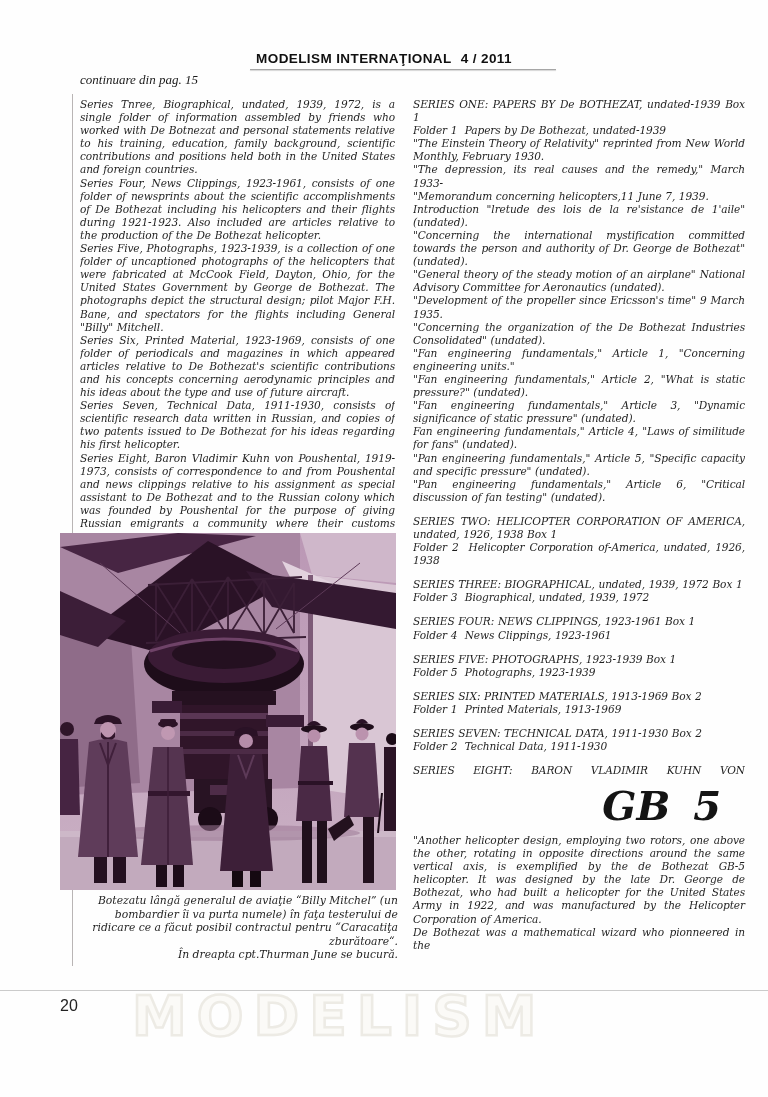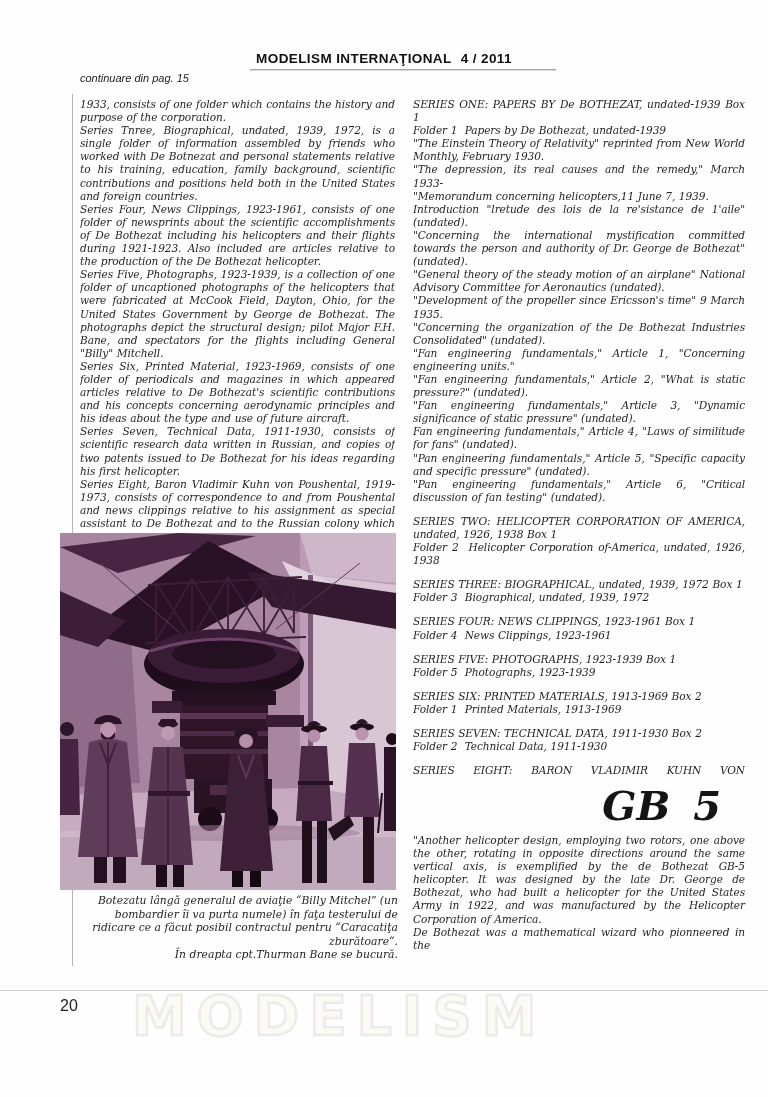--- a/index.html
+++ b/index.html
@@ -8,21 +8,21 @@
 
   
   .masthead{position:absolute;top:51px;left:0;right:0;text-align:center;
     font-family:"Liberation Sans", sans-serif;font-weight:bold;font-size:13.5px;
     letter-spacing:.4px;color:#101010;}
   .masthead .issue{margin-left:9px;}
   .masthead-rule{position:absolute;top:69px;left:250px;width:306px;height:1px;
     background:#a6a6a6;box-shadow:0 1px 1px rgba(0,0,0,.18);}
 
   .continuare{position:absolute;left:80px;top:72px;
-    font-family:Liberation Sans, sans-serif;font-style:italic;font-size:11px;color:#1a1a1a;}
+    font-family:Liberation Serif, serif;font-style:italic;font-size:13px;color:#1a1a1a;}
 
   .left-rule{position:absolute;left:72px;top:94px;width:1px;height:872px;background:#b9b5b5;}
 
   
   .body-p{margin:0;text-align:justify;font-style:italic;font-size:10.6px;line-height:13.1px;
     letter-spacing:-.1px;word-spacing:.4px;}
   .col-left{position:absolute;left:80px;top:98px;width:315px;height:434px;overflow:hidden;}
 
   .col-right{position:absolute;left:413px;top:98px;width:332px;height:676px;overflow:hidden;}
   .col-right .gap{margin-top:11px;}
@@ -61,21 +61,20 @@
   </div>
   <div class="masthead-rule"></div>
 
   <div class="continuare">continuare din pag. 15</div>
 
   <div class="left-rule"></div>
 
   <div class="col-left">
     <div>
 
-    <p class="body-p">1933, consists of one folder which contains the history and purpose of the corporation.</p>
         <p class="body-p">Series Tnree, Biographical, undated, 1939, 1972, is a single folder of information assembled by friends who worked with De Botnezat and personal statements relative to his training, education, family background, scientific contributions and positions held both in the United States and foreign countries.</p>
         <p class="body-p">Series Four, News Clippings, 1923-1961, consists of one folder of newsprints about the scientific accomplishments of De Bothezat including his helicopters and their flights during 1921-1923. Also included are articles relative to the production of the De Bothezat helicopter.</p>
         <p class="body-p">Series Five, Photographs, 1923-1939, is a collection of one folder of uncaptioned photographs of the helicopters that were fabricated at McCook Field, Dayton, Ohio, for the United States Government by George de Bothezat. The photographs depict the structural design; pilot Major F.H. Bane, and spectators for the flights including General "Billy" Mitchell.</p>
         <p class="body-p">Series Six, Printed Material, 1923-1969, consists of one folder of periodicals and magazines in which appeared articles relative to De Bothezat's scientific contributions and his concepts concerning aerodynamic principles and his ideas about the type and use of future aircraft.</p>
         <p class="body-p">Series Seven, Technical Data, 1911-1930, consists of scientific research data written in Russian, and copies of two patents issued to De Bothezat for his ideas regarding his first helicopter.</p>
         <p class="body-p">Series Eight, Baron Vladimir Kuhn von Poushental, 1919-1973, consists of correspondence to and from Poushental and news clippings relative to his assignment as special assistant to De Bothezat and to the Russian colony which was founded by Poushental for the purpose of giving Russian emigrants a community where their customs could be preserved.</p>
       </div>
 
   </div>
 
@@ -169,21 +168,21 @@
       <rect x="303" y="284" width="11" height="66" fill="#23111e"></rect>
 
       <circle cx="332" cy="206" r="6" fill="#1b0b17"></circle>
       <rect x="324" y="214" width="15" height="84" fill="#2b1426"></rect>
       <path d="M322,260 L318,300" stroke="#1b0b17" stroke-width="2"></path>
     </svg>
   </figure>
 
   <div class="caption">
     <p>Botezatu lângă generalul de aviaţie “Billy Mitchel” (un bombardier îi va purta numele) în faţa testerului de ridicare ce a făcut posibil contractul pentru “Caracatiţa zburătoare“.</p>
-    <p>În dreapta cpt.Thurman Bane se bucură.</p>
+    <p>În dreapta cpt.Thurman June se bucură.</p>
   </div>
 
   <div class="col-right">
     <div>
 
     <p class="body-p block">SERIES ONE: PAPERS BY De BOTHEZAT, undated-1939 Box 1</p>
         <p class="body-p block">Folder 1&nbsp;&nbsp;Papers by De Bothezat, undated-1939</p>
         <p class="body-p block">"The Einstein Theory of Relativity" reprinted from New World Monthly, February 1930.</p>
         <p class="body-p block">"The depression, its real causes and the remedy," March 1933-</p>
         <p class="body-p block">"Memorandum concerning helicopters,11 June 7, 1939.</p>

